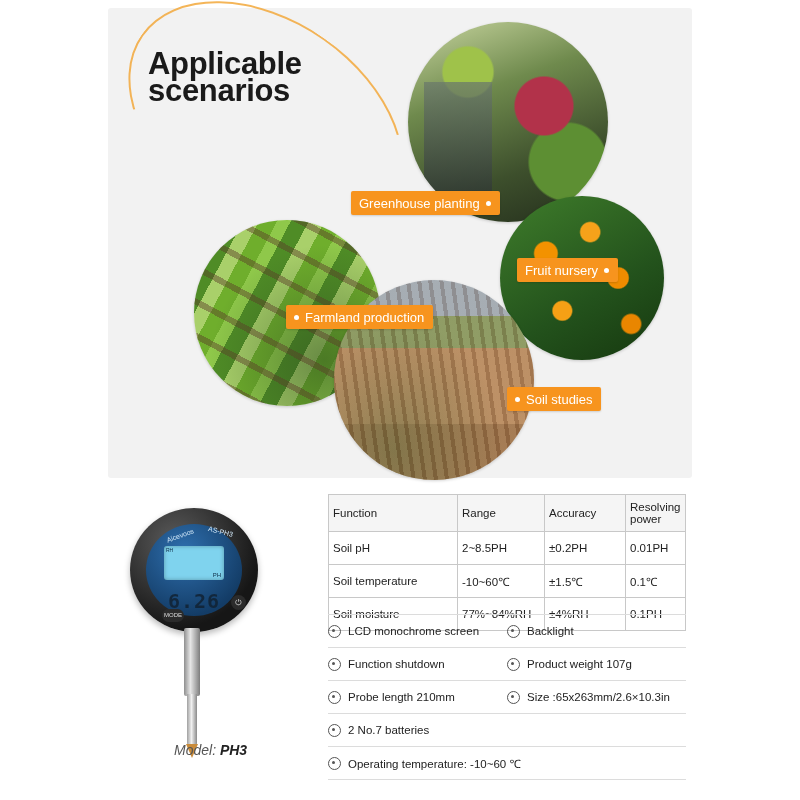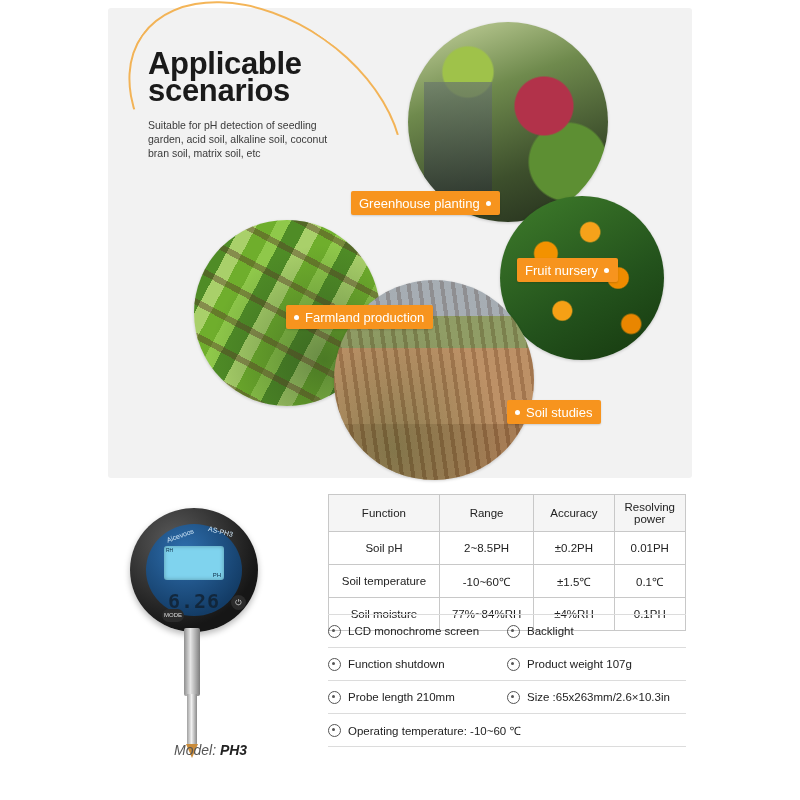--- a/index.html
+++ b/index.html
@@ -138,21 +138,21 @@
     background: #ffffff;
     vertical-align: middle;
   }
   .tag .txt { vertical-align: middle; }
   .tag.left-dot .dot { margin-right: 6px; }
   .tag.right-dot .dot { margin-left: 6px; }
 
   .tag-greenhouse { left: 243px; top: 183px; }
   .tag-fruit      { left: 409px; top: 250px; }
   .tag-farmland   { left: 178px; top: 297px; }
-  .tag-soil       { left: 399px; top: 392px; }
+  .tag-soil       { left: 399px; top: 379px; }
 
   
   .lower {
     position: absolute;
     left: 0; top: 486px;
     width: 800px; height: 300px;
   }
 
   
   .device-wrap {
@@ -255,22 +255,22 @@
   
   .spec-table {
     position: absolute;
     left: 328px; top: 8px;
     width: 358px;
     border-collapse: collapse;
     font-size: 11.5px;
   }
   .spec-table th, .spec-table td {
     border: 1px solid #c8c8c8;
-    padding: 6px 10px;
-    text-align: center;
+    padding: 6px 4px;
+    text-align: left;
     font-weight: normal;
     color: #222;
     height: 20px;
   }
   .spec-table thead th {
     background: #f5f5f5;
     font-weight: normal;
   }
   .spec-table td:first-child, .spec-table th:first-child { width: 120px; }
   .spec-table td:nth-child(2), .spec-table th:nth-child(2) { width: 78px; }
@@ -317,21 +317,20 @@
 </head>
 <body>
 
 <div class="panel">
 
   <div class="arc"></div>
 
   <div class="headline">
     <div class="l1">Applicable</div>
     <div class="l2">scenarios</div>
-    <div class="desc">Suitable for pH detection of seedling garden, acid soil, alkaline soil, coconut bran soil, matrix soil, etc</div>
   </div>
 
   <div class="circle c-green"></div>
   <div class="circle c-fields"></div>
   <div class="circle c-fruit"></div>
   <div class="circle c-soil"></div>
 
   <div class="tag tag-greenhouse right-dot">
     <span class="txt">Greenhouse planting</span><span class="dot"></span>
   </div>
@@ -429,18 +428,24 @@
         <span>Probe length 210mm</span>
       </div>
       <div class="feat half">
         <span class="bullet"></span>
         <span>Size :65x263mm/2.6×10.3in</span>
       </div>
     </div>
     <div class="feat-row">
       <div class="feat full">
         <span class="bullet"></span>
+        <span>2 No.7 batteries</span>
+      </div>
+    </div>
+    <div class="feat-row">
+      <div class="feat full">
+        <span class="bullet"></span>
         <span>Operating temperature: -10~60 ℃</span>
       </div>
     </div>
   </div>
 
 </div>
 
 </body></html>

